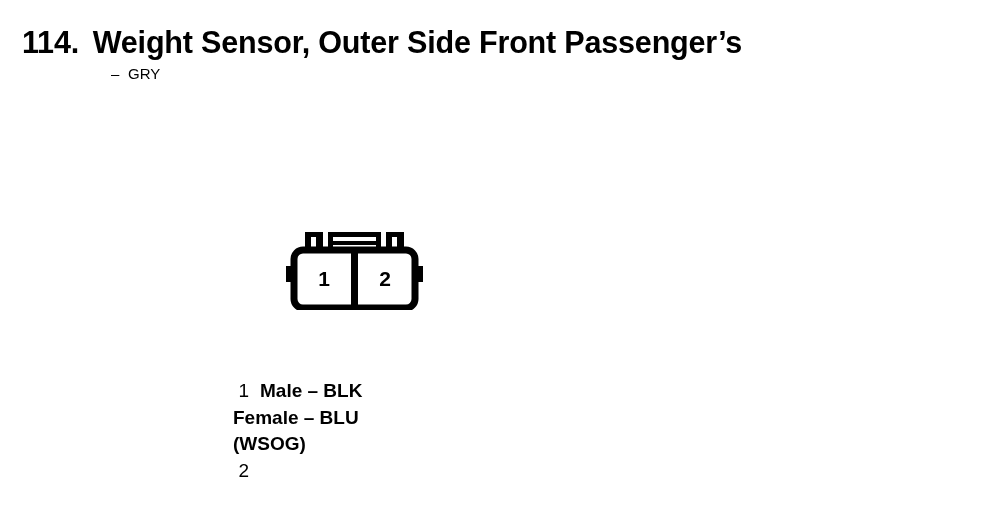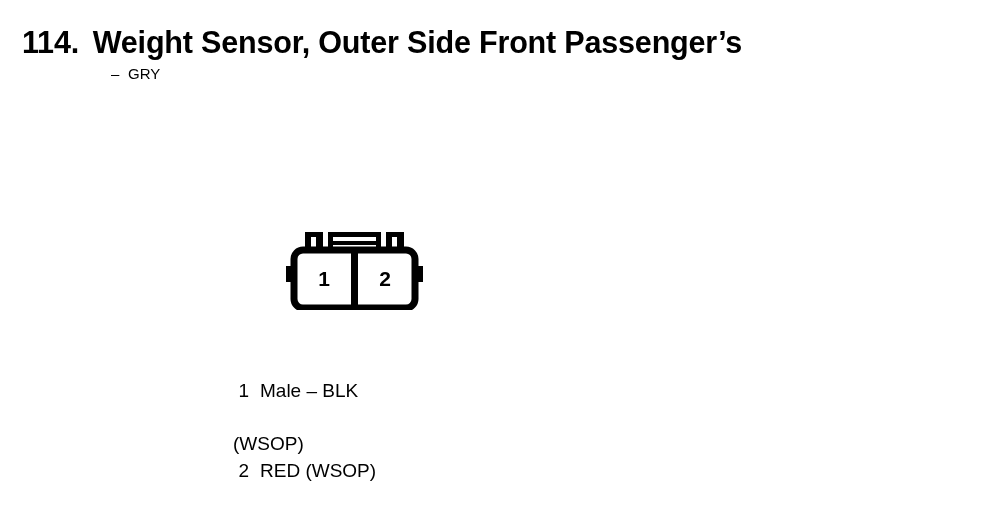--- a/index.html
+++ b/index.html
@@ -80,20 +80,21 @@
     left: 0;
     top: 0;
     width: 16px;
     text-align: right;
   }
   .legend-lines {
     margin-left: 27px;
   }
   .legend-line {
     white-space: nowrap;
+    font-weight: bold;
   }
 </style>
 </head>
 <body>
 
 <div class="title">
   <span class="num">114.</span><span>Weight Sensor, Outer Side Front Passenger’s</span>
 </div>
 
 <div class="bullets">
@@ -132,23 +133,20 @@
     <text x="41" y="58" text-anchor="middle" font-family="Liberation Sans, sans-serif" font-size="21" font-weight="bold" fill="#000000">1</text>
     <text x="102" y="58" text-anchor="middle" font-family="Liberation Sans, sans-serif" font-size="21" font-weight="bold" fill="#000000">2</text>
   </svg>
 </div>
 
 <div class="legend">
   <div class="legend-item">
     <span class="legend-num">1</span>
     <span class="legend-lines">
       <span class="legend-line">Male – BLK</span><br>
-      <br>
-      <span class="legend-line">(WSOP)</span>
+      <span class="legend-line">Female – BLU</span><br>
+      <span class="legend-line">(WSOG)</span>
     </span>
   </div>
   <div class="legend-item">
     <span class="legend-num">2</span>
-    <span class="legend-lines">
-      <span class="legend-line">RED (WSOP)</span>
-    </span>
   </div>
 </div>
 
 </body></html>

